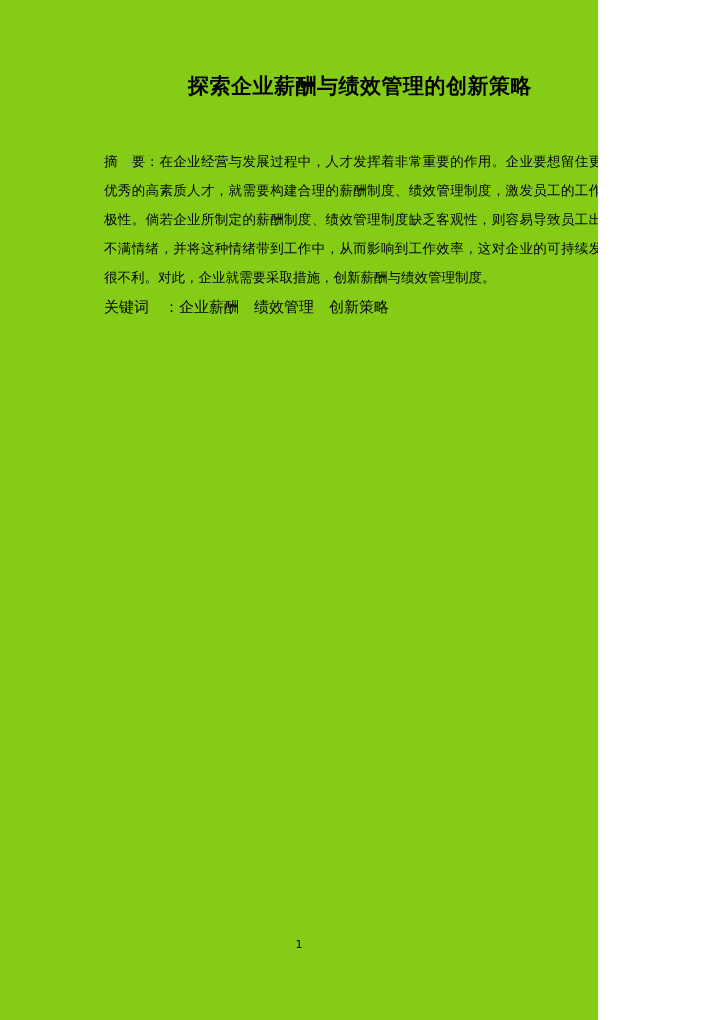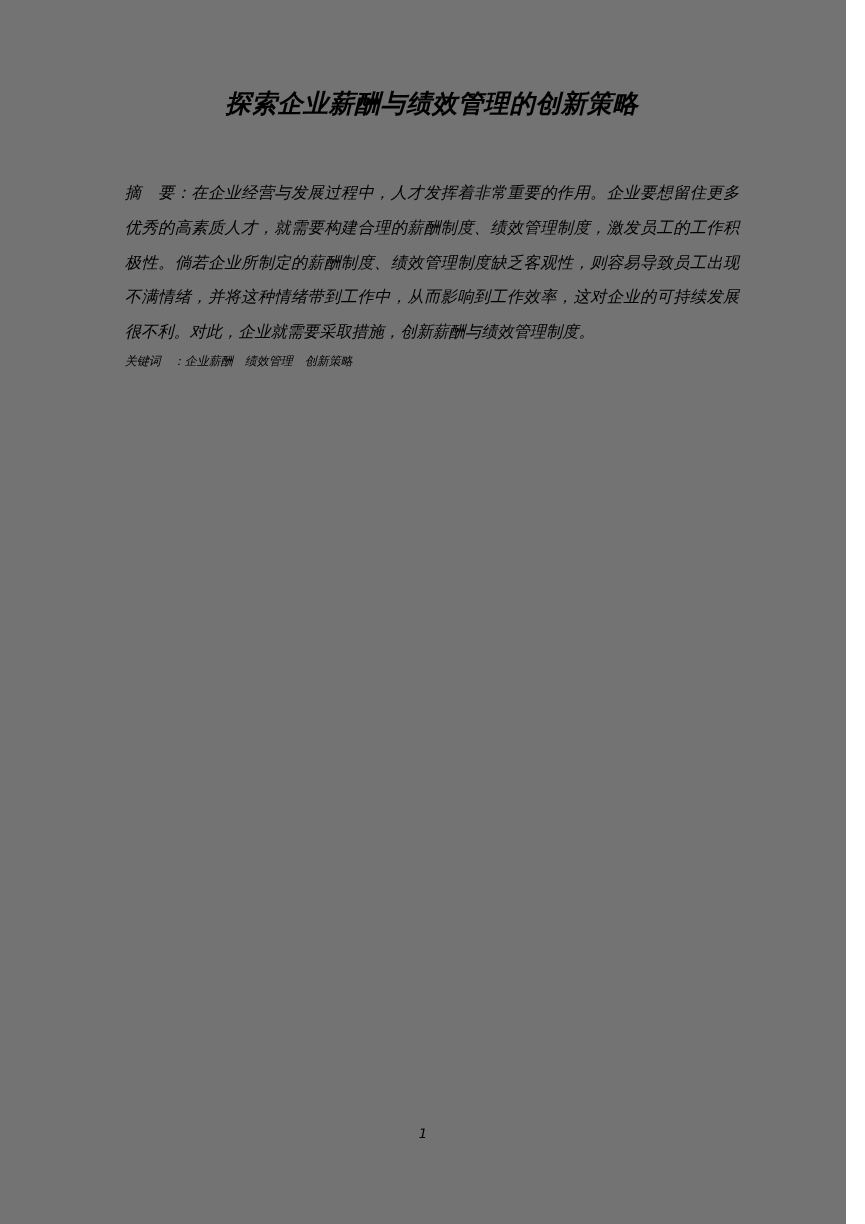--- a/index.html
+++ b/index.html
@@ -4,27 +4,26 @@
 <style>
   html, body {
     margin: 0;
     padding: 0;
     background: #ffffff;
   }
   body {
     font-family: "Liberation Sans", sans-serif;
   }
   .page {
-    width: 705px;
+    width: 598px;
     height: 1020px;
-    background: #737373;
+    background: #84cc16;
     position: relative;
     box-sizing: border-box;
     overflow: hidden;
-    font-style: italic;
   }
   .content {
     position: absolute;
     left: 104px;
     top: 72px;
     width: 512px;
   }
   .doc-title {
     font-family: "DejaVu Sans", "Liberation Sans", sans-serif;
     font-size: 21px;
@@ -59,21 +58,21 @@
   }
   .section-heading {
     font-family: "DejaVu Sans", "Liberation Sans", sans-serif;
     font-size: 13.5px;
     color: #000000;
     margin: 0;
     line-height: 2.0;
   }
   .keywords {
     font-family: "DejaVu Sans", "Liberation Sans", sans-serif;
-    font-size: 10px;
+    font-size: 15px;
     color: #000000;
     margin: 0;
     line-height: 2.05;
   }
   .page-number {
     position: absolute;
     left: 0;
     right: 0;
     top: 938px;
     text-align: center;

